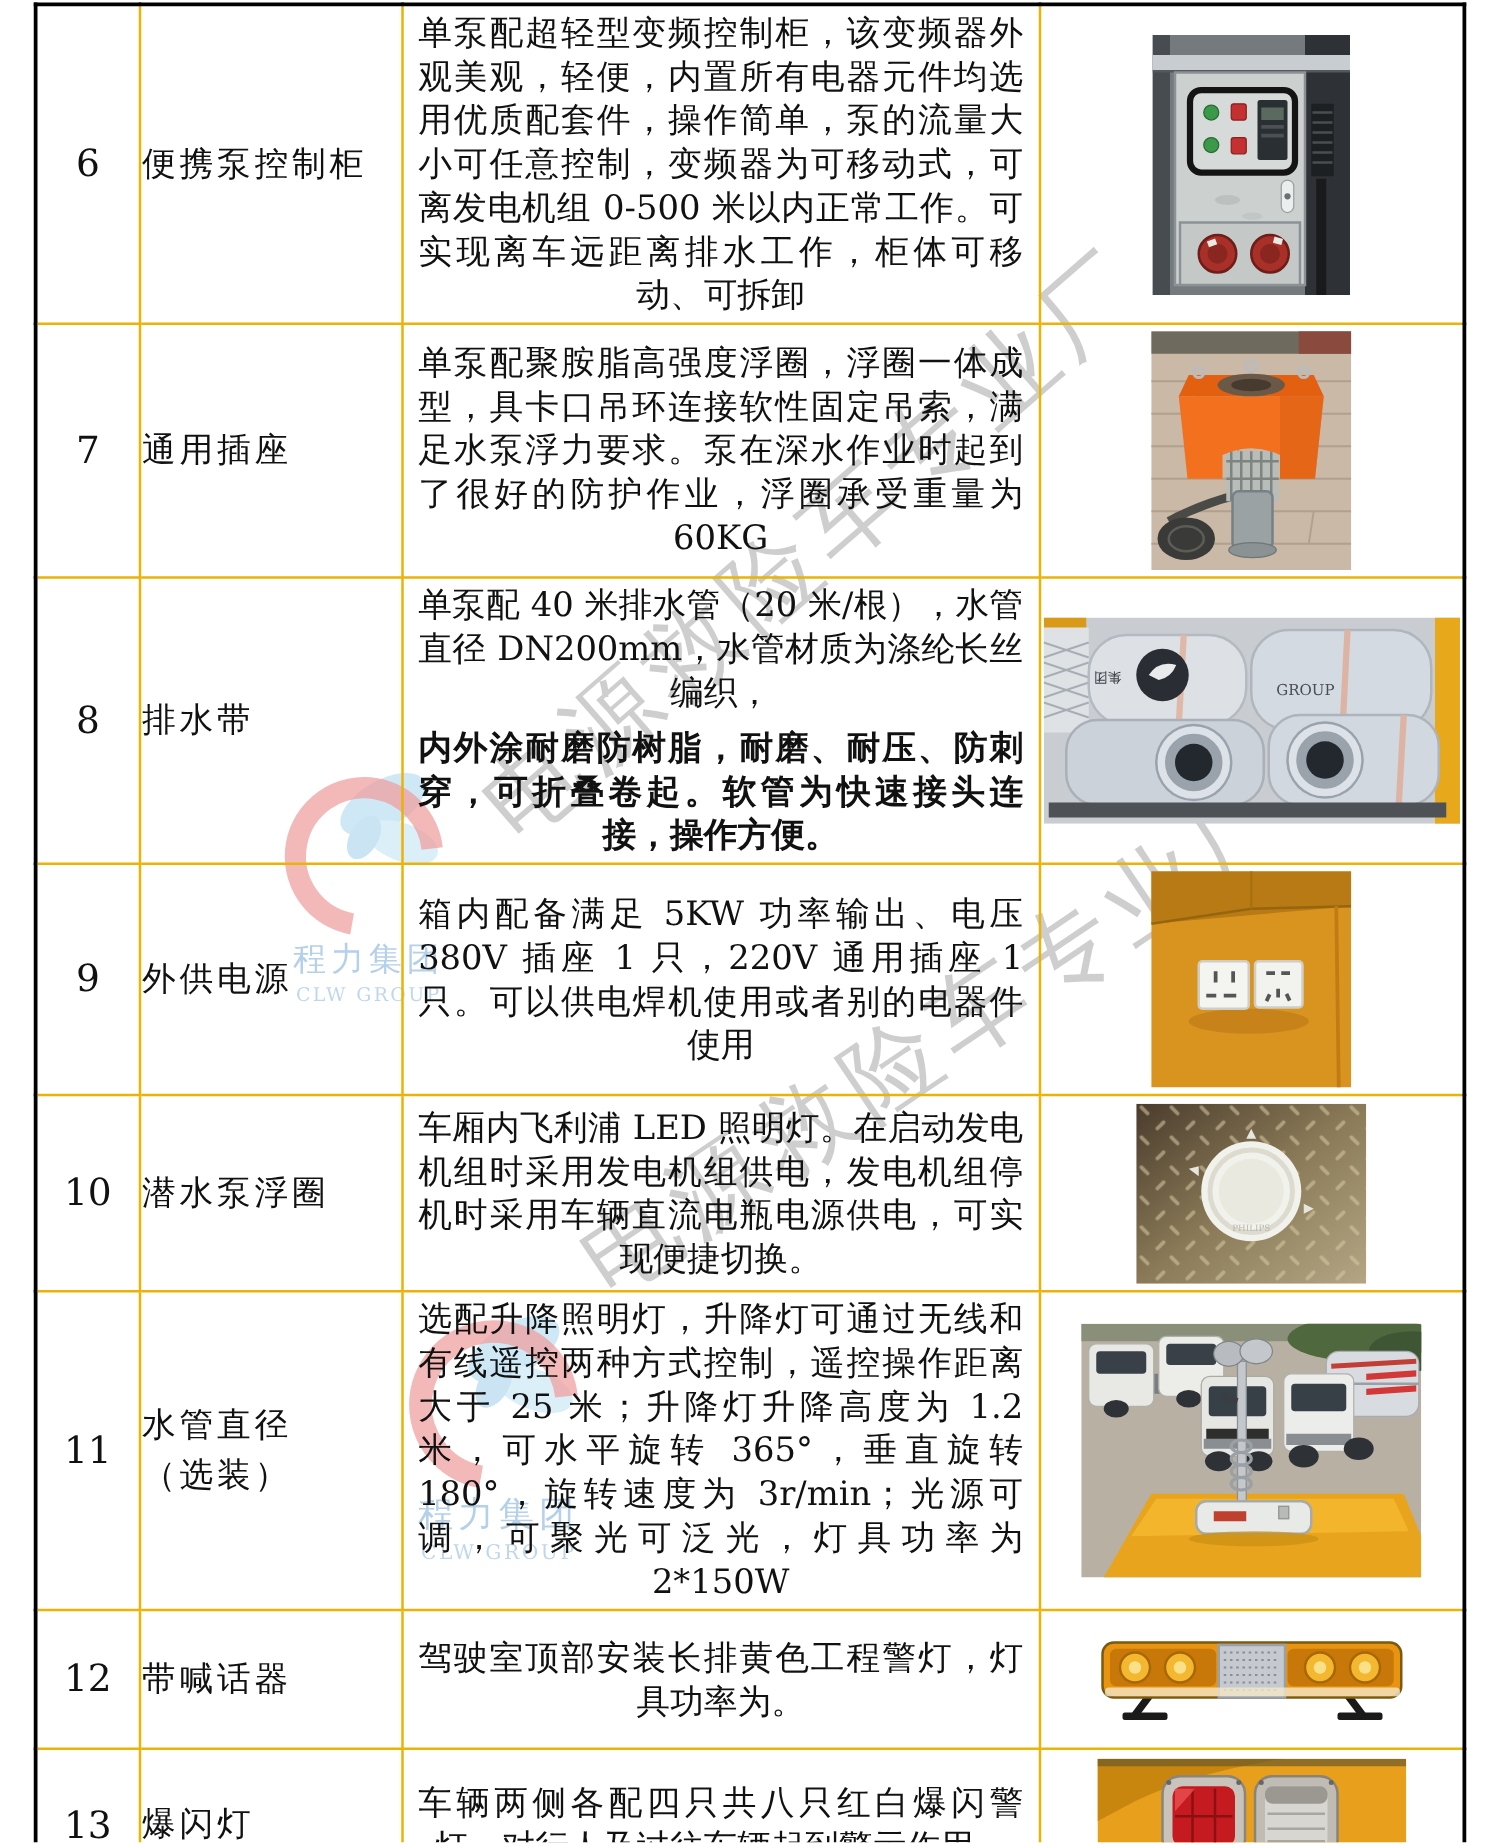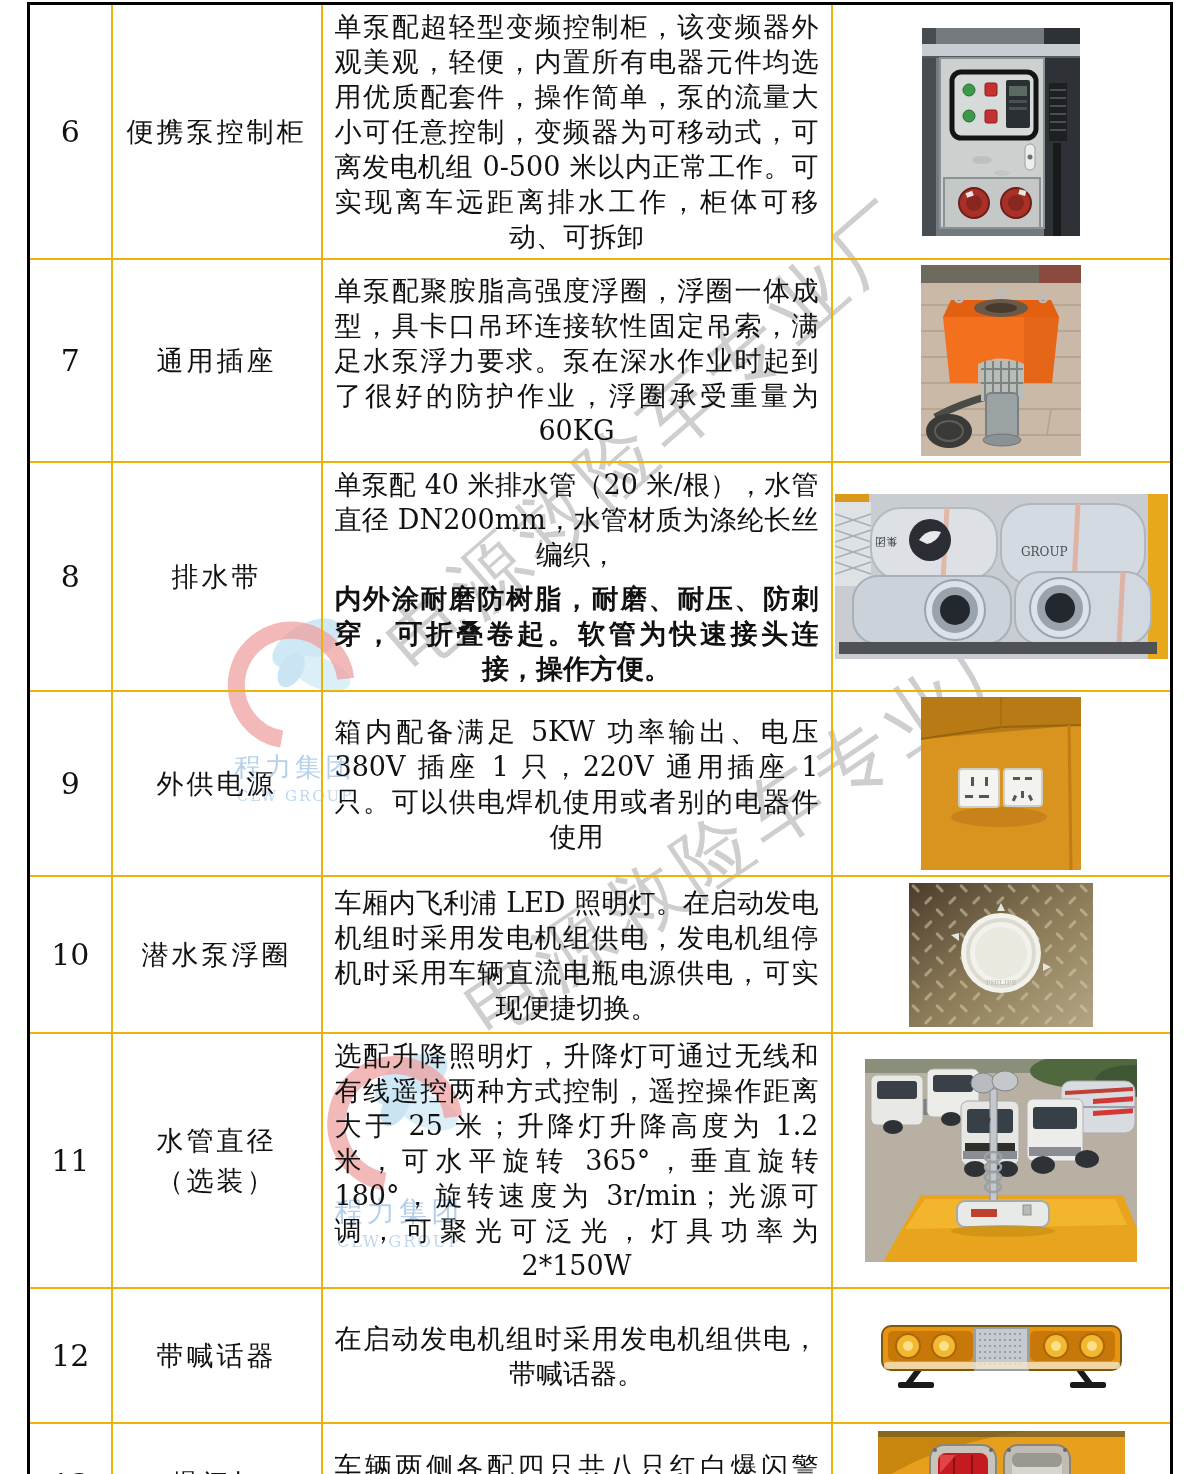--- a/index.html
+++ b/index.html
@@ -15,30 +15,30 @@
   .wm-logo{position:absolute;opacity:.55;}
   .wm-logo-1{left:200px;top:598px;width:190px;height:212px;}
   .wm-logo-2{left:298px;top:1028px;width:202px;height:232px;}
 
   
   table.spec{position:absolute;left:27px;top:2px;z-index:1;border-collapse:collapse;
              table-layout:fixed;width:1143px;background:transparent;}
   table.spec{border:3px solid #000;}
   table.spec td{border:2px solid #eab308;vertical-align:middle;background:transparent;}
   td.c-no{text-align:center;font-size:30px;}
-  td.c-name{text-align:center;font-size:27px;letter-spacing:3px;line-height:40px;}
+  td.c-name{text-align:left;font-size:27px;letter-spacing:3px;line-height:40px;}
   td.c-desc{padding:4px 12px;font-size:27px;line-height:35px;
             text-align:justify;text-align-last:center;text-justify:inter-character;}
   td.c-desc p{margin:0;}
   td.c-desc p + p{margin-top:9px;font-weight:bold;}
   td.c-img{text-align:center;}
   td.c-img svg{display:block;margin:4px auto;}
 
   tr.r6{height:221px;} tr.r7{height:202px;} tr.r8{height:205px;} tr.r9{height:182px;}
-  tr.r10{height:157px;} tr.r11{height:232px;} tr.r12{height:135px;} tr.r13{height:123px;}
+  tr.r10{height:157px;} tr.r11{height:232px;} tr.r12{height:111px;} tr.r13{height:123px;}
 </style>
 </head>
 <body>
 
 <div id="page">
 
   <div id="wm-layer">
     <div class="wm-text wm-a">电源救险车专业厂</div>
     <div class="wm-text wm-b">电源救险车专业厂</div>
 
@@ -342,21 +342,21 @@
           <rect x="158" y="146" width="8" height="10" fill="#b8bab8" stroke="#909290"></rect>
           <ellipse cx="138" cy="172" rx="52" ry="6" fill="#c98f14" opacity="0.7"></ellipse>
         </svg>
       </td>
     </tr>
 
     <tr class="r12">
       <td class="c-no">12</td>
       <td class="c-name">带喊话器</td>
       <td class="c-desc">
-            <p>在启动发电机组时采用发电机组供电，带喊话器。</p>
+            <p>驾驶室顶部安装长排黄色工程警灯，灯具功率为。</p>
           </td>
       <td class="c-img">
         <svg width="243" height="75" viewBox="0 0 243 75">
           <path d="M40,50 L28,66" stroke="#1a1a1a" stroke-width="6"></path>
           <rect x="18" y="64" width="36" height="6" rx="2" fill="#1a1a1a"></rect>
           <path d="M198,50 L210,66" stroke="#1a1a1a" stroke-width="6"></path>
           <rect x="190" y="64" width="36" height="6" rx="2" fill="#1a1a1a"></rect>
           <rect x="2" y="8" width="239" height="44" rx="9" fill="#e89410" stroke="#7a5a10" stroke-width="2"></rect>
           <rect x="8" y="13" width="85" height="30" rx="5" fill="#c87808"></rect>
           <circle cx="28" cy="28" r="12" fill="#f4b830" stroke="#a86808" stroke-width="2"></circle>

